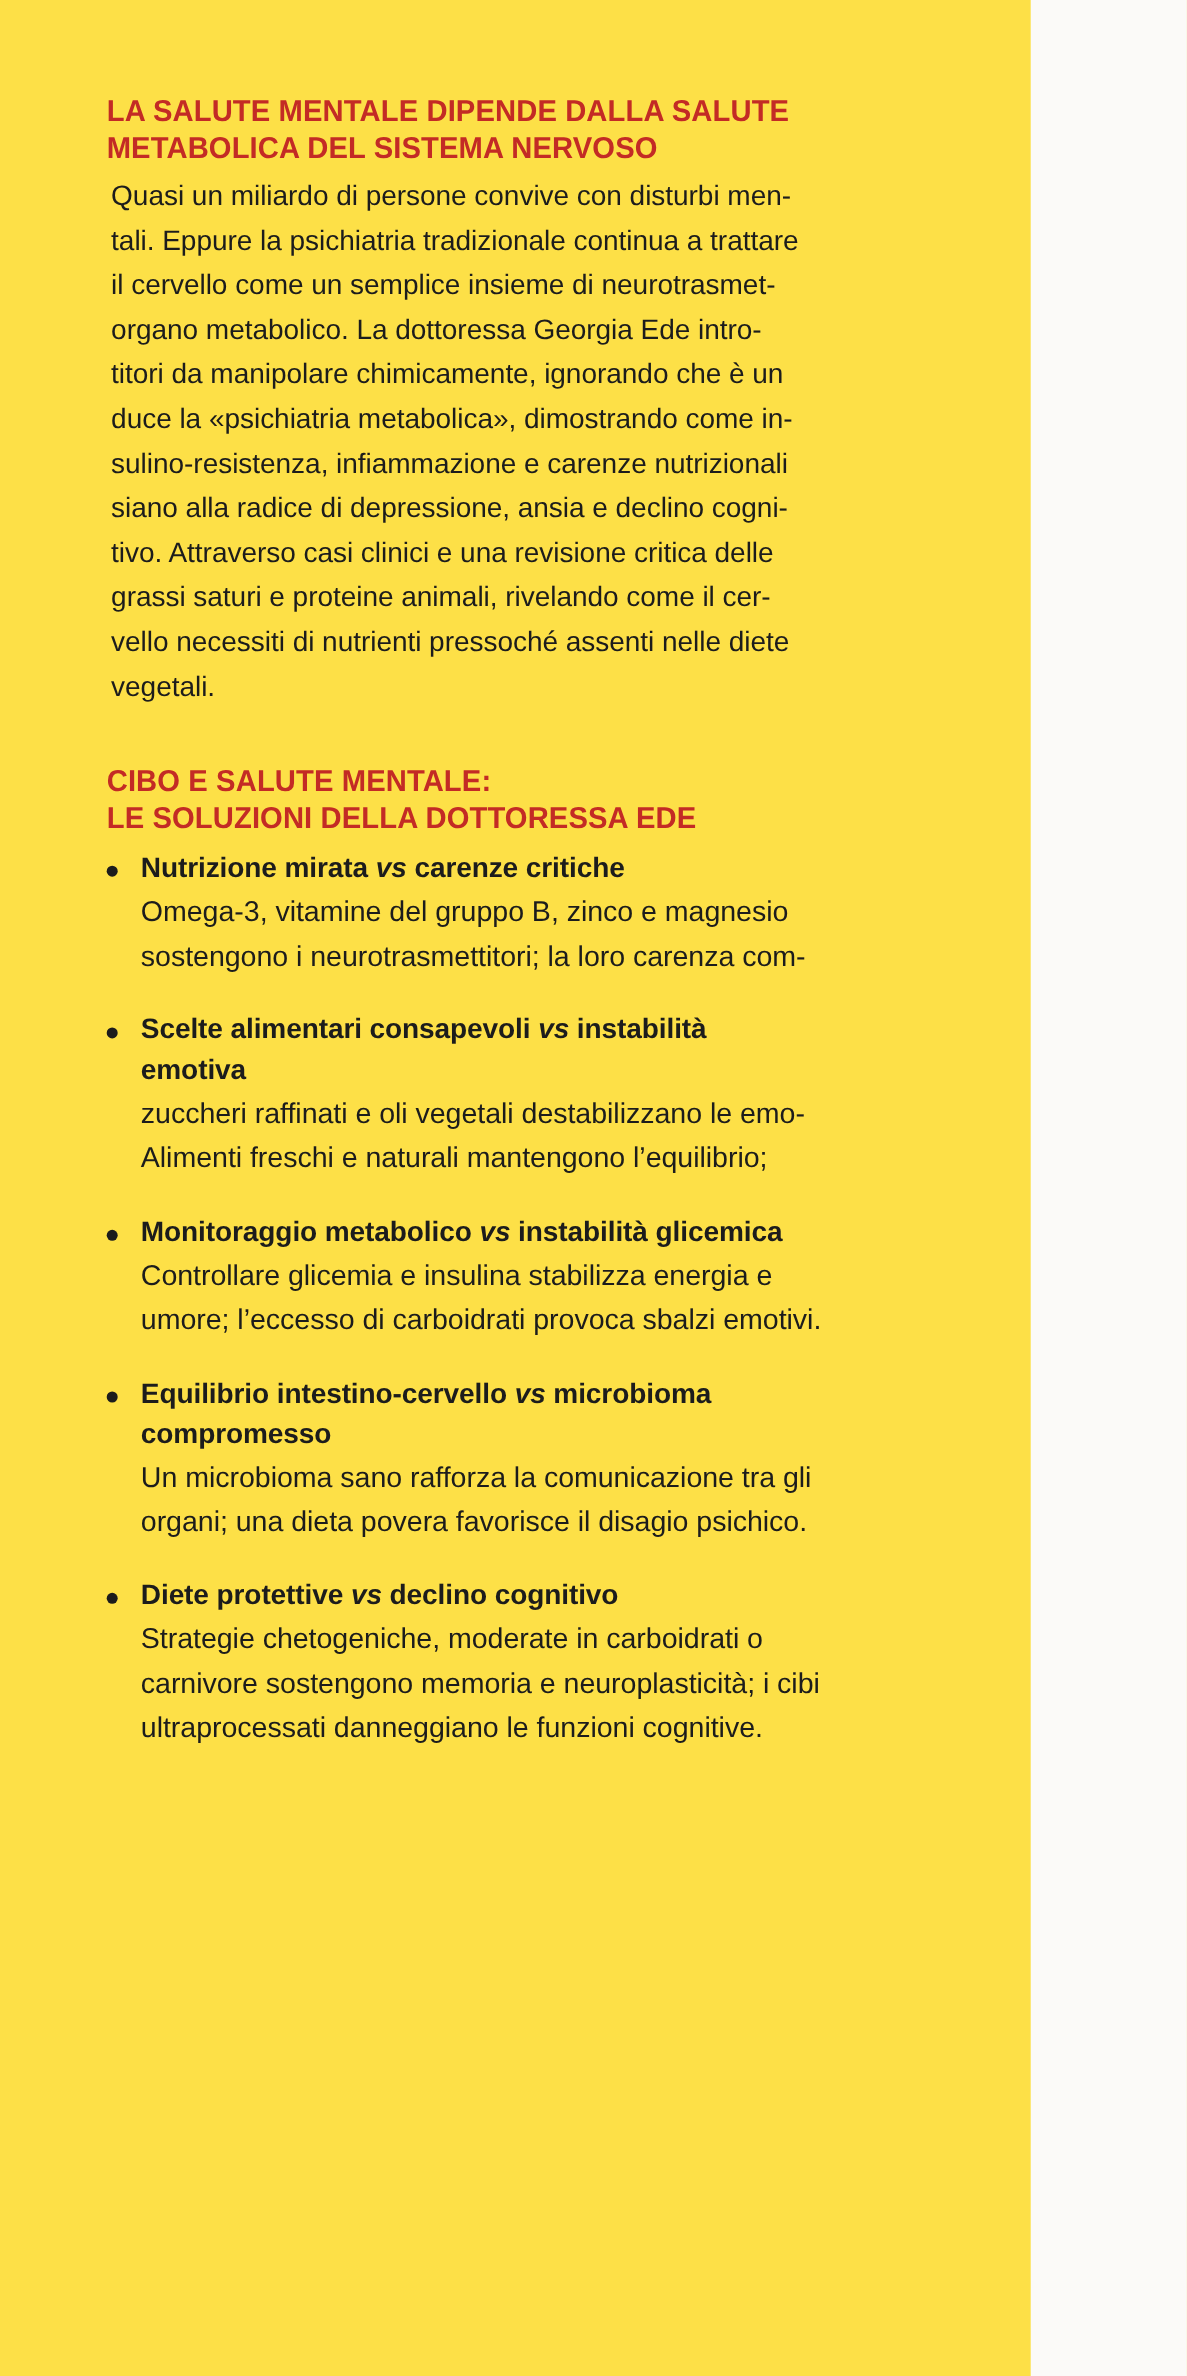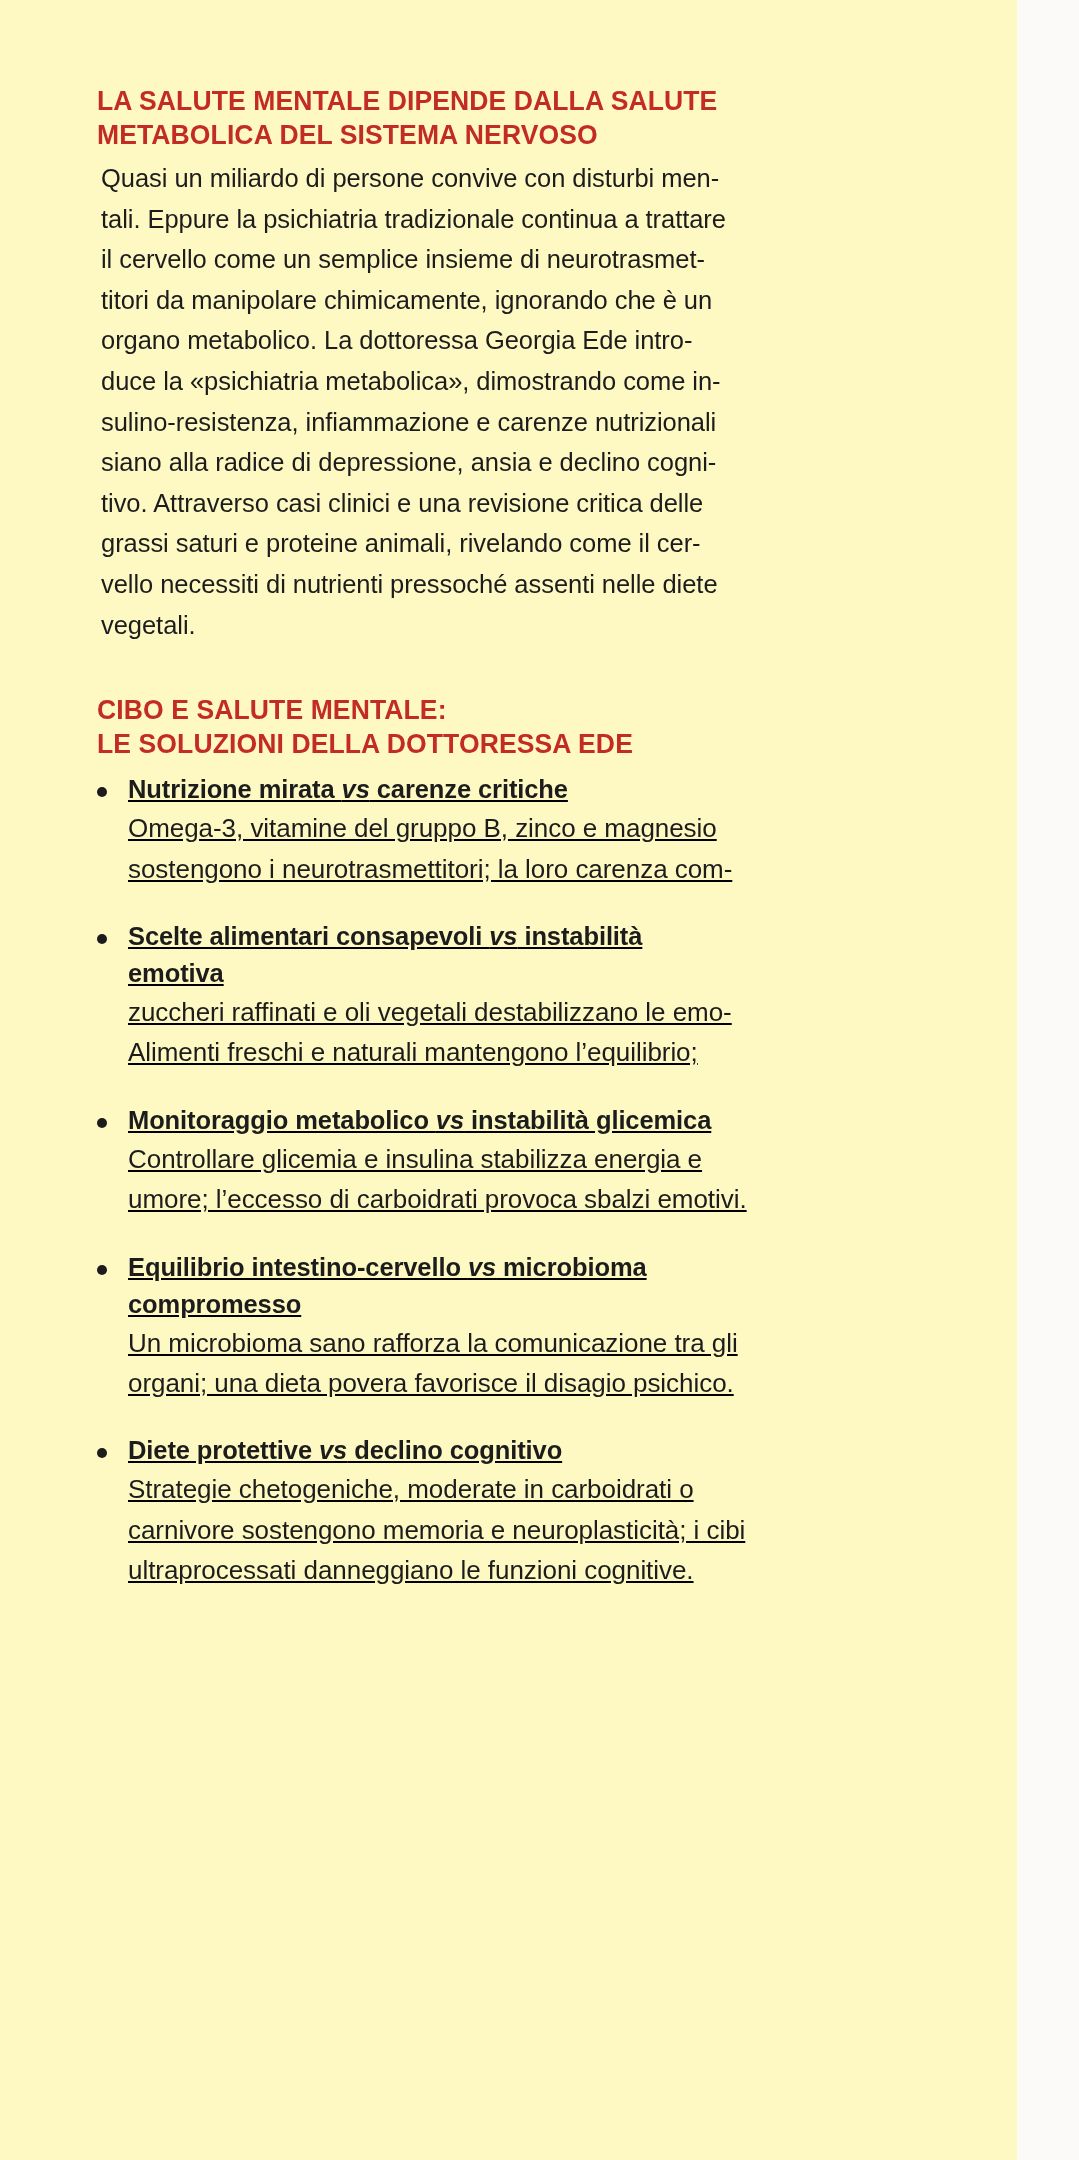--- a/index.html
+++ b/index.html
@@ -10,23 +10,23 @@
   body {
     width: 1079px;
     min-height: 2160px;
     background: #fbfaf8;
     font-family: "Liberation Sans", sans-serif;
     -webkit-font-smoothing: antialiased;
   }
 
   .page {
     position: relative;
-    width: 1017px;
+    width: 937px;
     min-height: 2160px;
-    background: #fef9c3;
+    background: #fde047;
     box-sizing: border-box;
     padding: 84px 80px 60px 97px;
   }
 
   .content {
     width: 622px;
   }
 
   
   .section-heading {
@@ -74,21 +74,20 @@
 
   .gap-before-heading {
     height: 44px;
   }
 
   
   .bullets {
     list-style: none;
     margin: 10px 0 0 0;
     padding: 0;
-    text-decoration: underline;
   }
   .bullet-item {
     position: relative;
     padding-left: 31px;
     margin-bottom: 29px;
   }
   .bullet-item:last-child {
     margin-bottom: 0;
   }
   .bullet-dot {
@@ -141,22 +140,22 @@
 
     <h1 class="section-heading">
       <span class="hl">LA SALUTE MENTALE DIPENDE DALLA SALUTE</span>
       <span class="hl">METABOLICA DEL SISTEMA NERVOSO</span>
     </h1>
 
     <p class="body-par">
       <span class="ln">Quasi un miliardo di persone convive con disturbi men-</span>
       <span class="ln">tali. Eppure la psichiatria tradizionale continua a trattare</span>
       <span class="ln">il cervello come un semplice insieme di neurotrasmet-</span>
+      <span class="ln">organo metabolico. La dottoressa Georgia Ede intro-</span>
       <span class="ln">titori da manipolare chimicamente, ignorando che è un</span>
-      <span class="ln">organo metabolico. La dottoressa Georgia Ede intro-</span>
       <span class="ln">duce la «psichiatria metabolica», dimostrando come in-</span>
       <span class="ln">sulino-resistenza, infiammazione e carenze nutrizionali</span>
       <span class="ln">siano alla radice di depressione, ansia e declino cogni-</span>
       <span class="ln">tivo. Attraverso casi clinici e una revisione critica delle</span>
       <span class="ln">grassi saturi e proteine animali, rivelando come il cer-</span>
       <span class="ln">vello necessiti di nutrienti pressoché assenti nelle diete</span>
       <span class="ln last">vegetali.</span>
     </p>
 
     <div class="gap-before-heading"></div>

